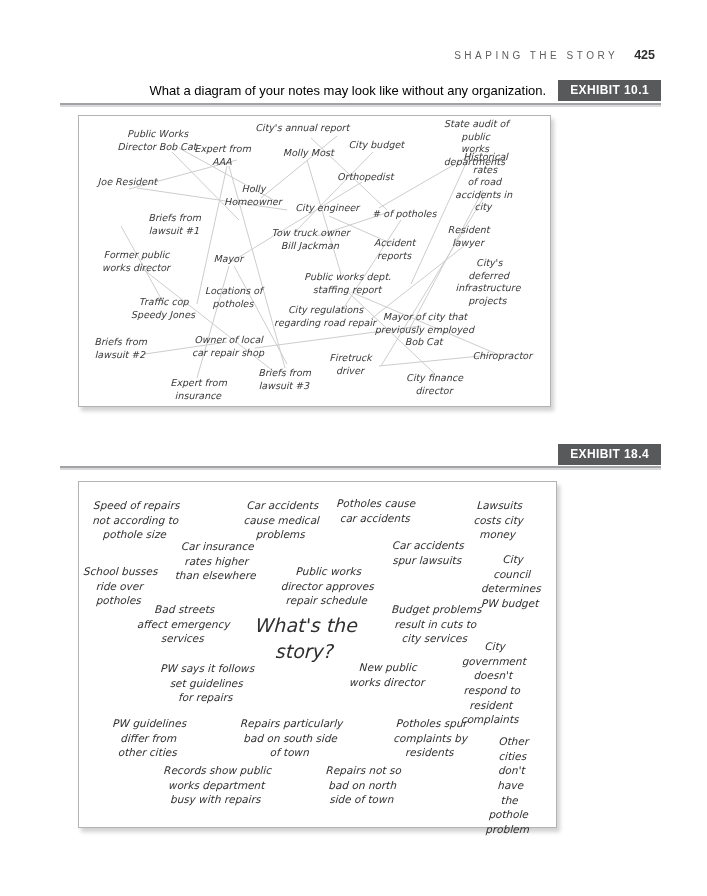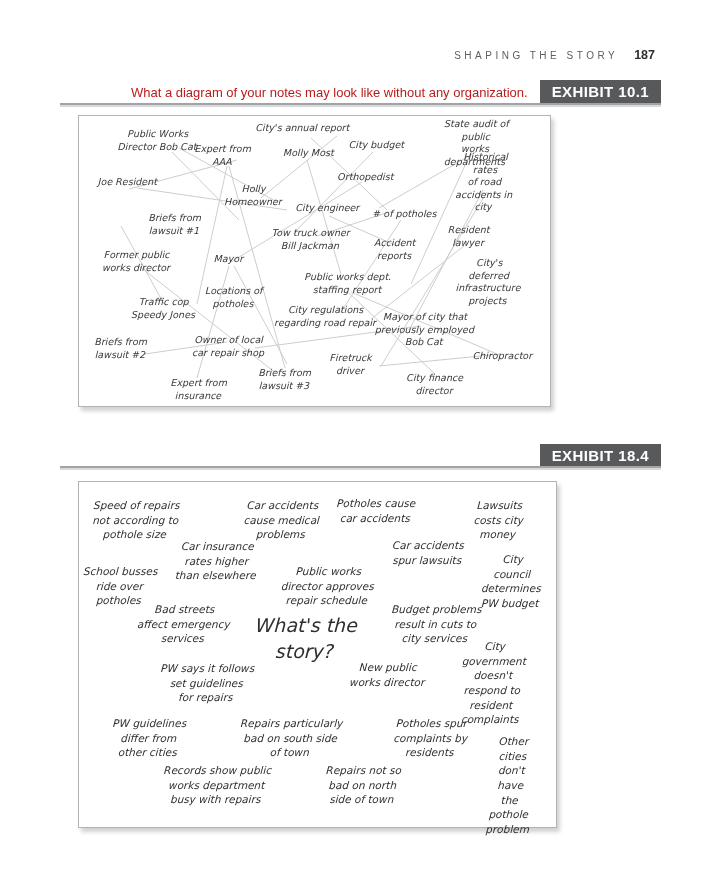--- a/index.html
+++ b/index.html
@@ -6,23 +6,23 @@
   .page{
     position:relative;width:707px;height:896px;background:#ffffff;
     margin:0 auto;font-family:"Liberation Sans",sans-serif;overflow:hidden;
   }
   
   .running-head{position:absolute;top:48px;right:52px;display:flex;align-items:baseline;gap:16px;}
   .head-title{font-size:10px;letter-spacing:3.5px;color:#5e5e60;}
   .page-num{font-size:12.5px;font-weight:600;color:#2e2e30;}
   
   .caption-row{position:absolute;left:60px;width:601px;display:flex;justify-content:flex-end;align-items:center;gap:12px;}
-  .caption-text{font-size:13px;color:#b91c1c;}
+  .caption-text{font-size:13px;color:#000000;}
   .exhibit-badge{
-    background:#58595b;color:#ffffff;font-weight:bold;font-size:15px;
+    background:#58595b;color:#ffffff;font-weight:bold;font-size:12px;
     letter-spacing:.4px;padding:3px 12px 4px;line-height:1.2;
   }
   .rule{position:absolute;left:60px;width:601px;height:2px;background:#a2a3a5;}
   .rule-light{position:absolute;left:60px;width:601px;height:2px;background:#d9d9db;}
   
   .exhibit-box{
     position:absolute;background:#ffffff;border:1px solid #b3b3b5;
     box-shadow:3px 4px 4px rgba(0,0,0,.18);
   }
   .box1{left:78px;top:115px;width:471px;height:290px;}
@@ -41,21 +41,21 @@
   }
   .hw2.big{font-size:19px;line-height:1.35;}
 </style>
 </head>
 <body>
 
 <div class="page">
 
   <div class="running-head">
     <span class="head-title">SHAPING THE STORY</span>
-    <span class="page-num">187</span>
+    <span class="page-num">425</span>
   </div>
 
   <div class="caption-row" style="top:80px;">
     <span class="caption-text">What a diagram of your notes may look like without any organization.</span>
     <span class="exhibit-badge">EXHIBIT 10.1</span>
   </div>
   <div class="rule" style="top:103px;"></div>
   <div class="rule-light" style="top:105px;"></div>
 
   <div class="exhibit-box box1">

